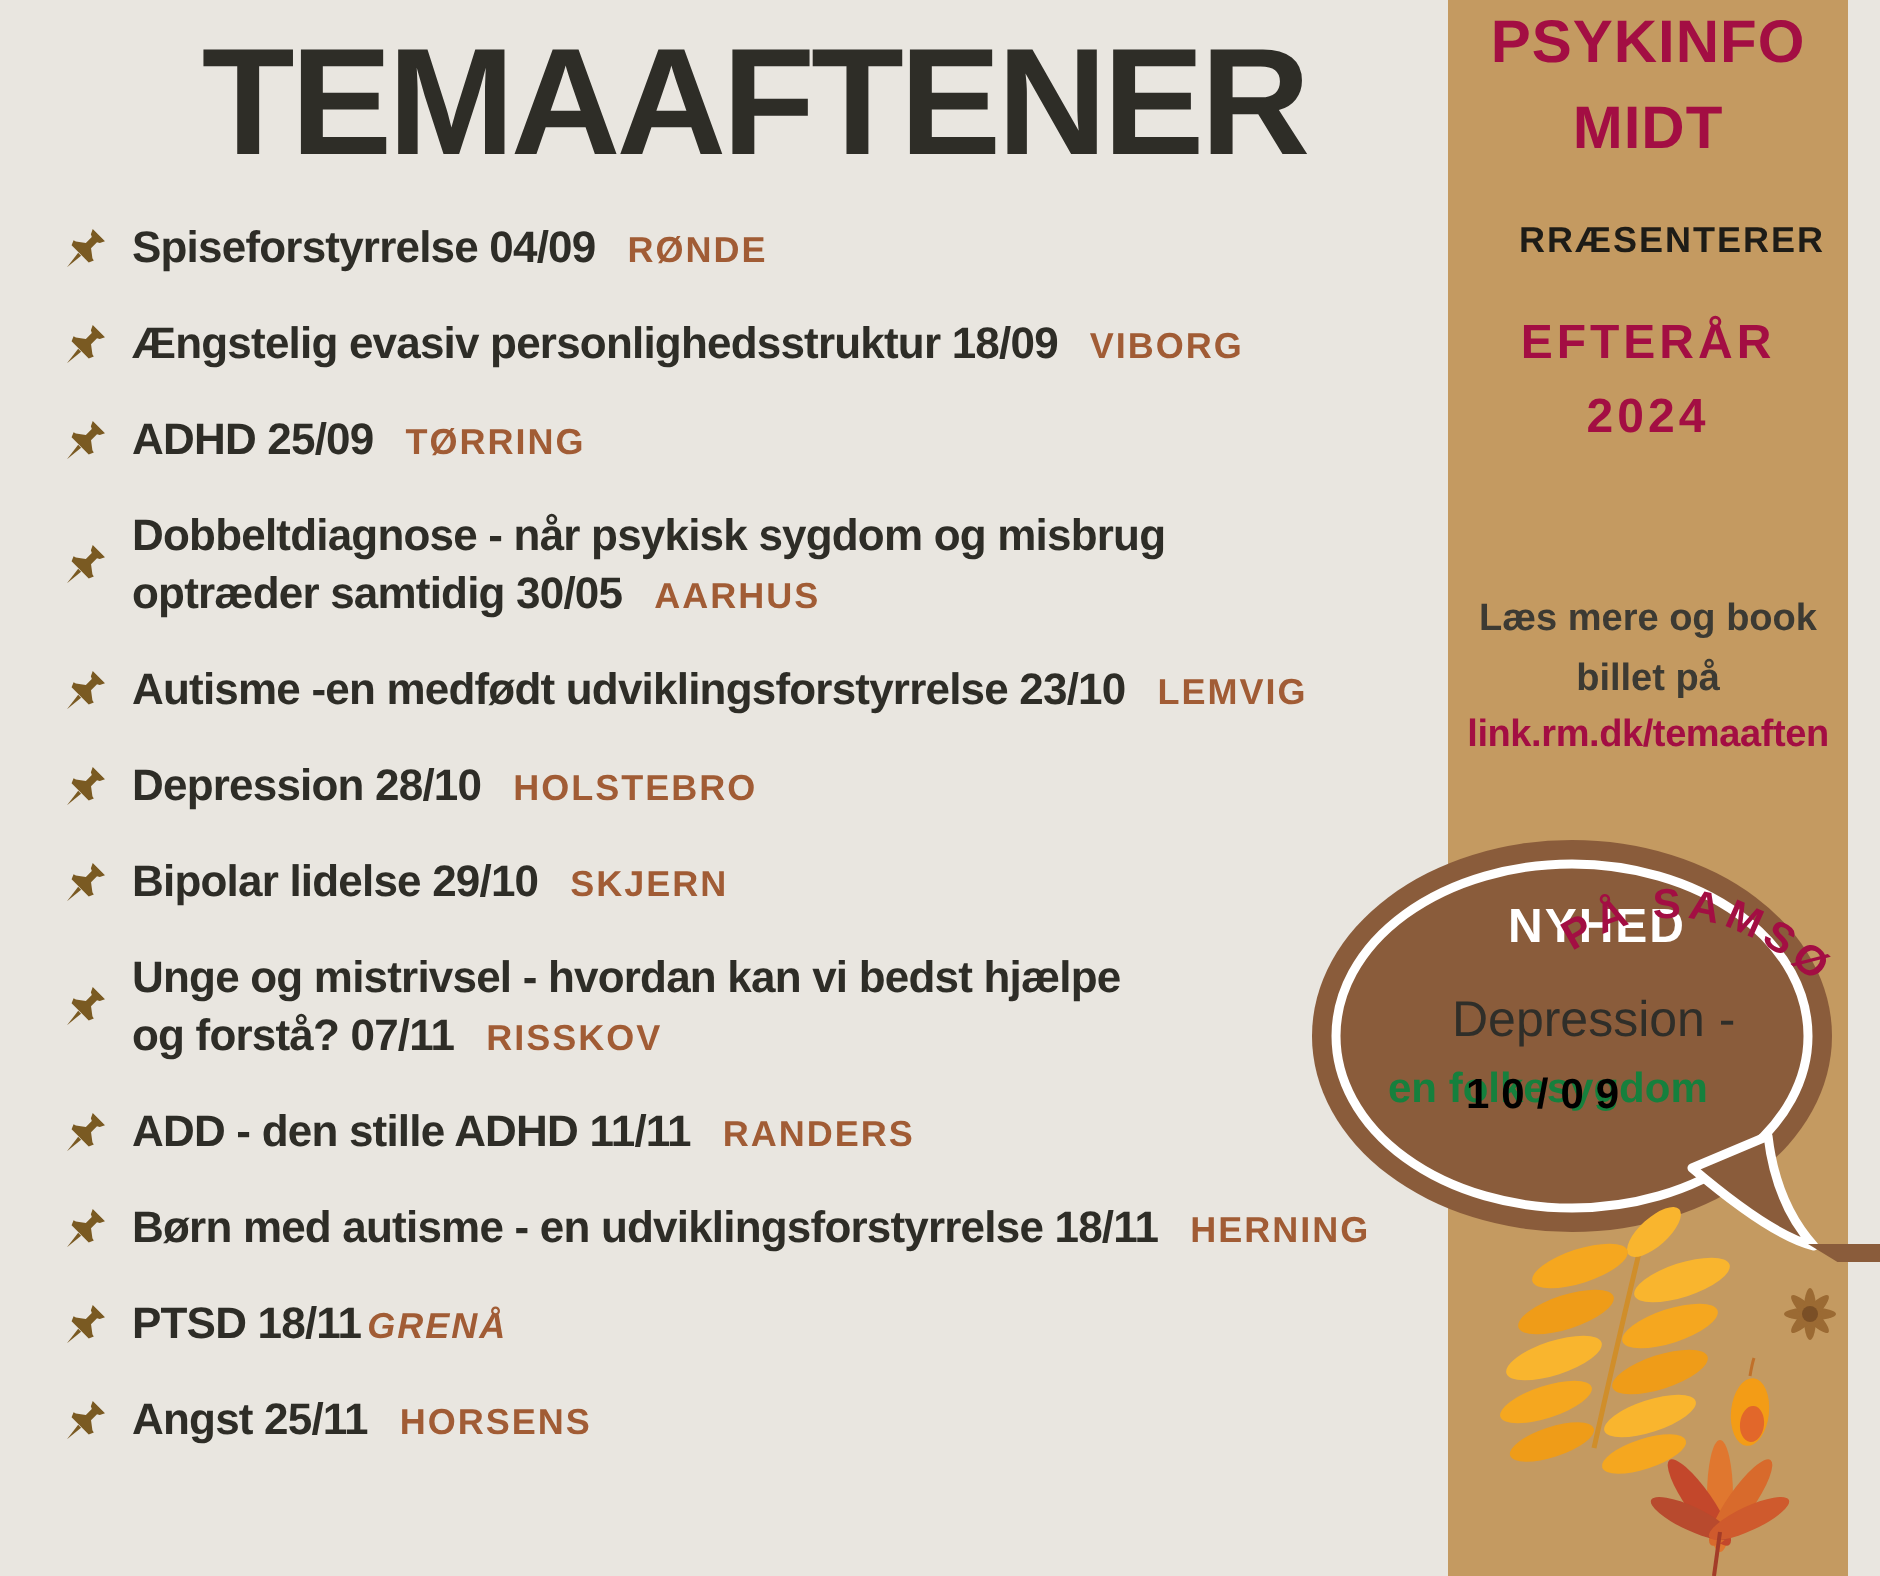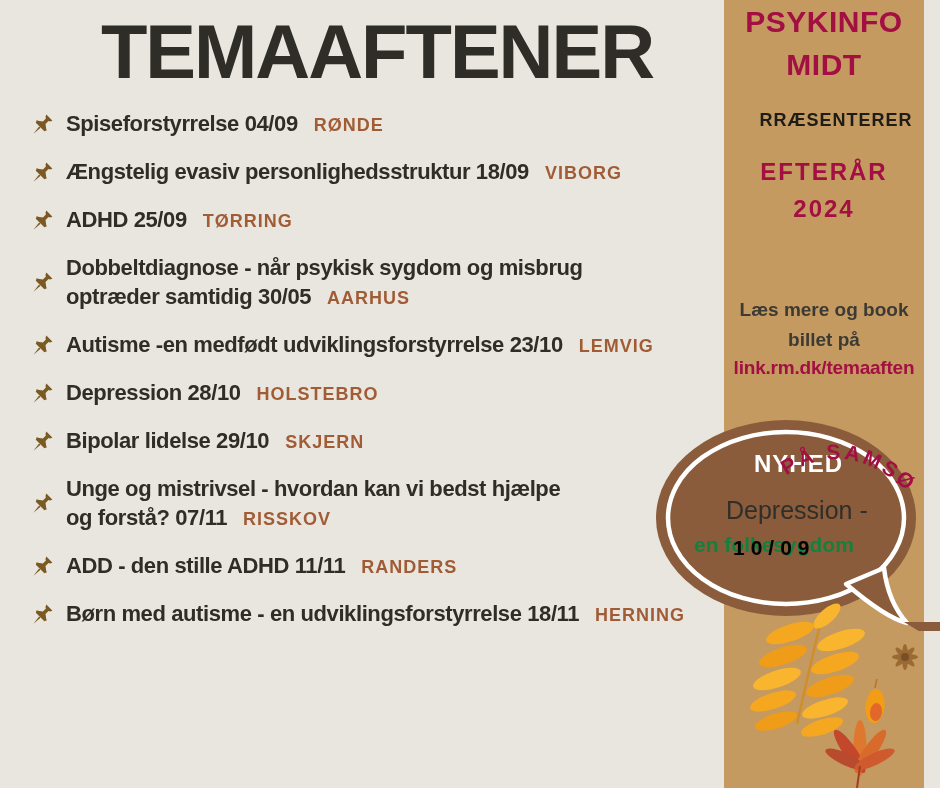--- a/index.html
+++ b/index.html
@@ -176,21 +176,43 @@
         <svg viewBox="0 0 24 24" width="26" height="26" aria-hidden="true">
           <g fill="currentColor">
             <path d="M8 1h8l-1.1 2.3-1.2.6v3.9l3.7 2.8 1.2.3-1 2.3H6.4l-1-2.3 1.2-.3 3.7-2.8V3.9l-1.2-.6z"></path>
             <path d="M11 13.5h1.9l-.8 8.4z"></path>
           </g>
         </svg>
       </span>
       <p class="txt"><span class="etitle">Børn med autisme - en udviklingsforstyrrelse 18/11</span><span class="eloc">HERNING</span></p>
     </div>
 
-
+    <div class="row">
+      <span class="pin">
+        <svg viewBox="0 0 24 24" width="26" height="26" aria-hidden="true">
+          <g fill="currentColor">
+            <path d="M8 1h8l-1.1 2.3-1.2.6v3.9l3.7 2.8 1.2.3-1 2.3H6.4l-1-2.3 1.2-.3 3.7-2.8V3.9l-1.2-.6z"></path>
+            <path d="M11 13.5h1.9l-.8 8.4z"></path>
+          </g>
+        </svg>
+      </span>
+      <p class="txt"><span class="etitle">PTSD 18/11</span><span class="eloc">GRENÅ</span></p>
+    </div>
+
+    <div class="row">
+      <span class="pin">
+        <svg viewBox="0 0 24 24" width="26" height="26" aria-hidden="true">
+          <g fill="currentColor">
+            <path d="M8 1h8l-1.1 2.3-1.2.6v3.9l3.7 2.8 1.2.3-1 2.3H6.4l-1-2.3 1.2-.3 3.7-2.8V3.9l-1.2-.6z"></path>
+            <path d="M11 13.5h1.9l-.8 8.4z"></path>
+          </g>
+        </svg>
+      </span>
+      <p class="txt"><span class="etitle">Angst 25/11</span><span class="eloc">HORSENS</span></p>
+    </div>
   </div>
   </div>
 
   <aside class="sidebar">
     <div class="brand">
       <div>PSYKINFO</div>
       <div>MIDT</div>
     </div>
     <div class="presents">RRÆSENTERER</div>
     <div class="season">

